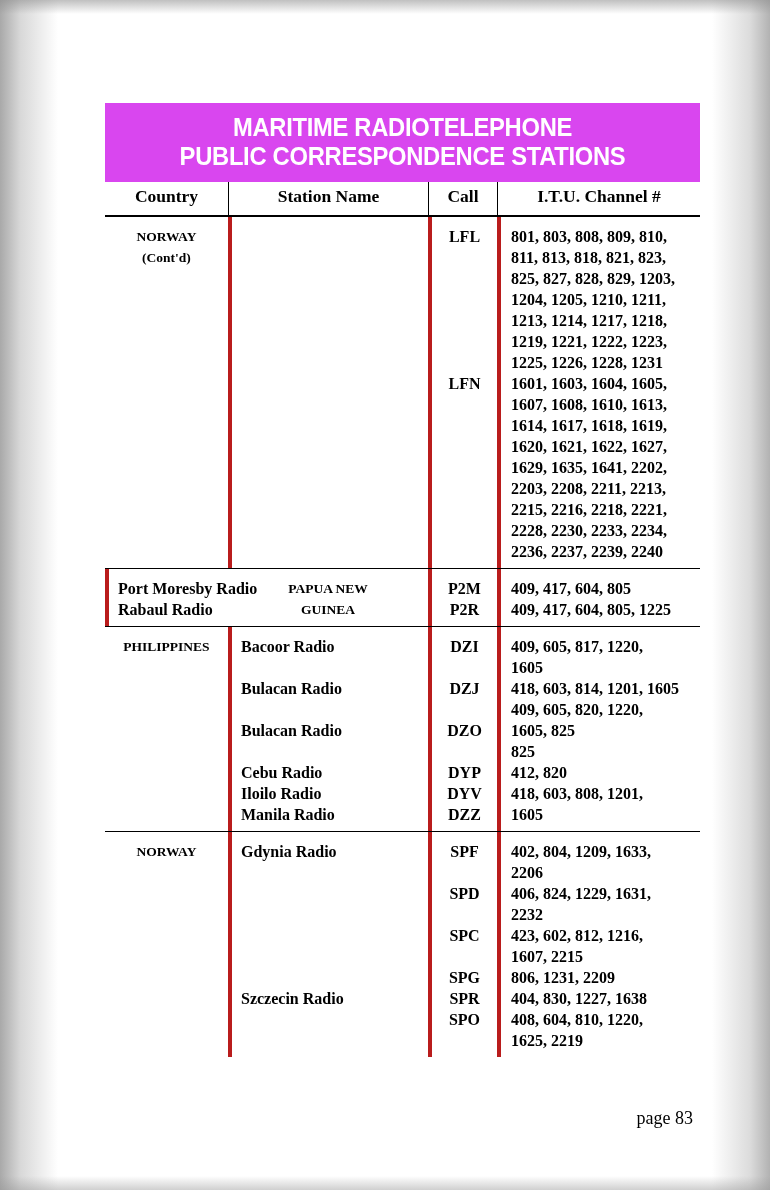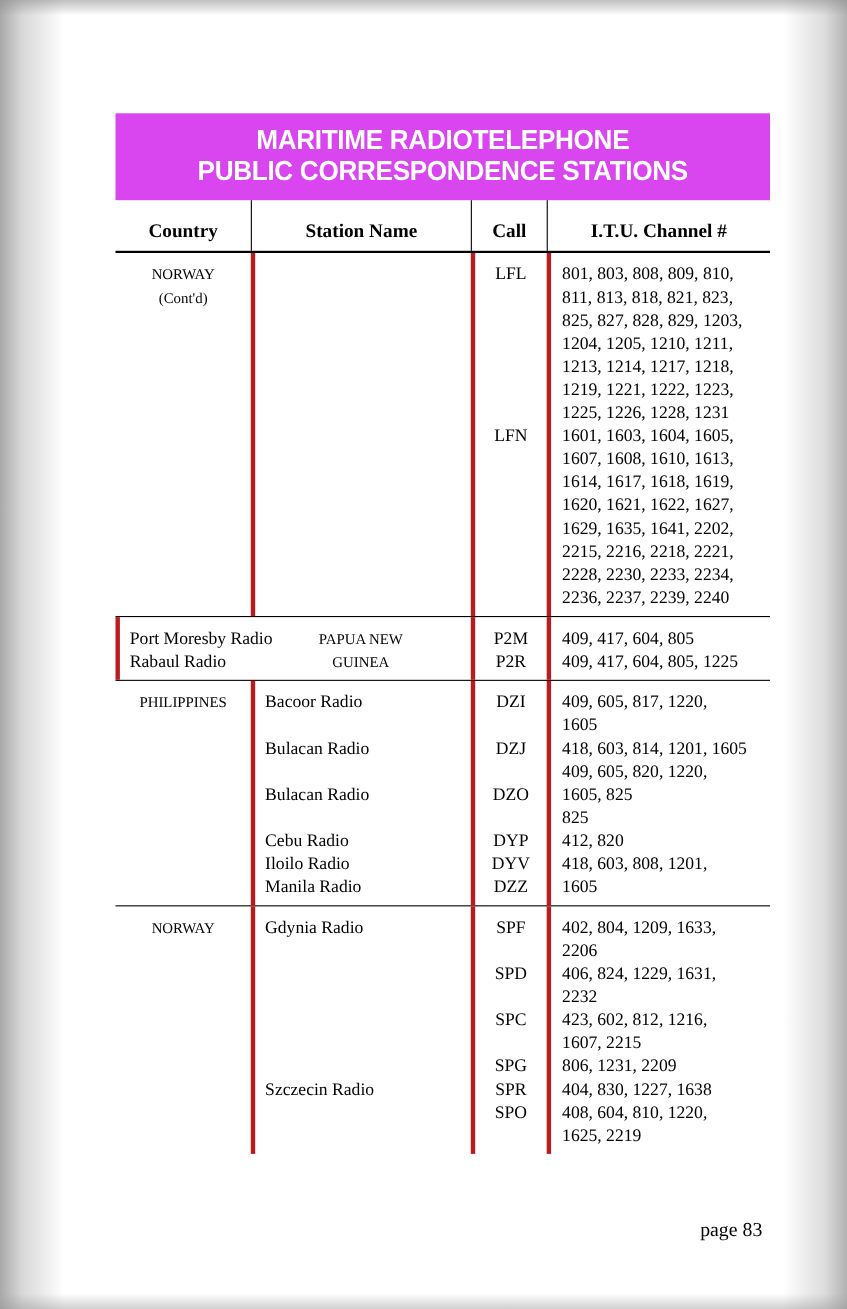--- a/index.html
+++ b/index.html
@@ -30,25 +30,25 @@
   }
   .titlebar .t {
     font-family:"Liberation Sans", sans-serif;
     font-weight:700; font-size:25px; line-height:29px;
     transform:scaleX(.95); letter-spacing:-0.3px;
   }
   .grid4 { display:grid; grid-template-columns:123px 200px 69px 203px; }
   .hdr-row { border-bottom:2px solid #000; }
   .hdr-cell {
     font-weight:700; font-size:17.5px; text-align:center;
-    padding:17px 0 8px; border-left:1px solid #000;
+    padding:4px 0 8px; border-left:1px solid #000;
   }
   .hdr-cell:first-child { border-left:none; }
 
-  .group { border-bottom:1.5px solid #000; }
+  .group { border-bottom:1.5px solid #000;font-weight:bold; }
   .group:last-child { border-bottom:none; }
   .cell { border-left:4px solid #b91c1c; padding:9px 0 6px; min-height:1px; }
   .cell.country  { border-left:none; text-align:center; }
   .ln { height:21px; line-height:21px; font-size:16px; white-space:nowrap; }
   .country .ln { font-size:13.5px; }
   .station .ln { padding-left:9px; }
   .call { text-align:center; }
   .channel .ln { padding-left:10px; }
 
   .page-footer {
@@ -100,20 +100,21 @@
           <div class="ln">825, 827, 828, 829, 1203,</div>
           <div class="ln">1204, 1205, 1210, 1211,</div>
           <div class="ln">1213, 1214, 1217, 1218,</div>
           <div class="ln">1219, 1221, 1222, 1223,</div>
           <div class="ln">1225, 1226, 1228, 1231</div>
           <div class="ln">1601, 1603, 1604, 1605,</div>
           <div class="ln">1607, 1608, 1610, 1613,</div>
           <div class="ln">1614, 1617, 1618, 1619,</div>
           <div class="ln">1620, 1621, 1622, 1627,</div>
           <div class="ln">1629, 1635, 1641, 2202,</div>
+          <div class="ln">2203, 2208, 2211, 2213,</div>
           <div class="ln">2215, 2216, 2218, 2221,</div>
           <div class="ln">2228, 2230, 2233, 2234,</div>
           <div class="ln">2236, 2237, 2239, 2240</div>
         </div>
       </div>
       <div class="grid4 group">
         <div class="cell station">
           <div class="ln">Port Moresby Radio</div>
           <div class="ln">Rabaul Radio</div>
         </div>

